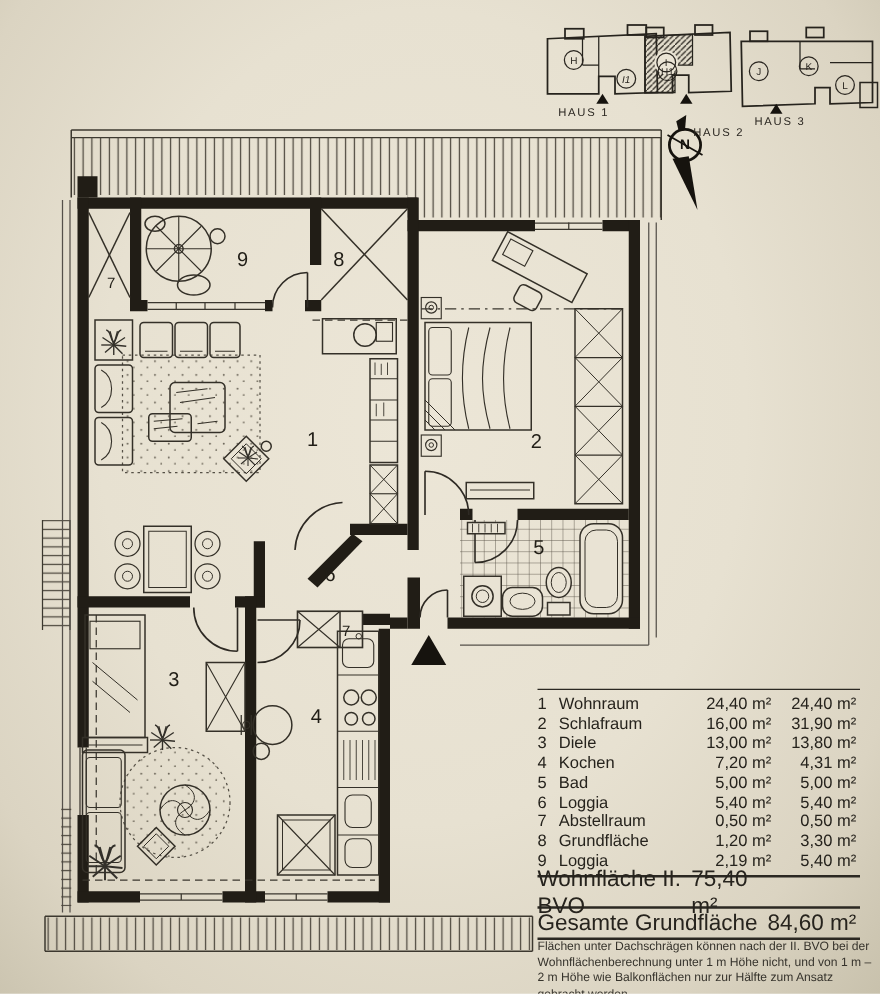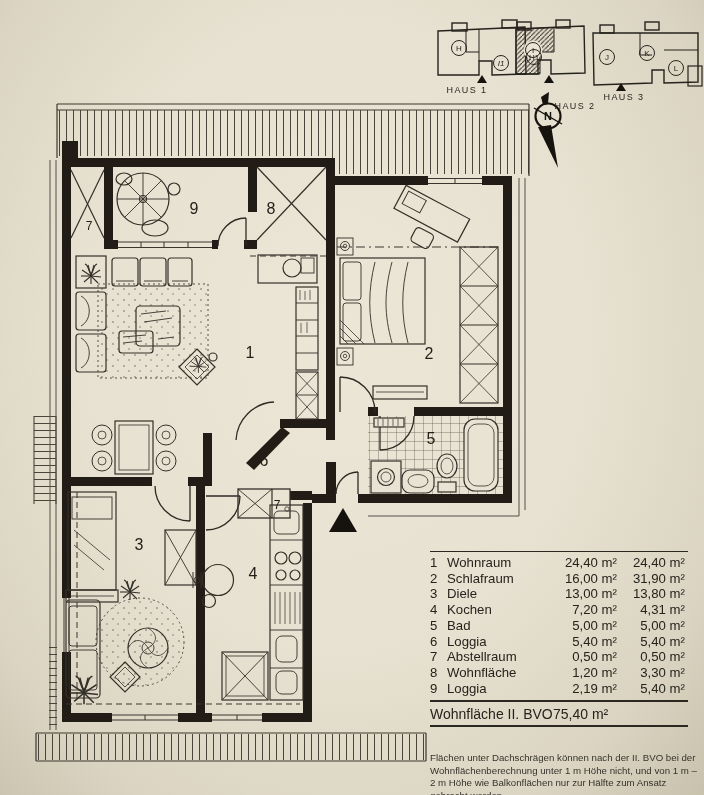--- a/index.html
+++ b/index.html
@@ -21,21 +21,21 @@
   }
   .uc.hl{background:#eae4d5;}
   .nlabel{font-size:11px; font-weight:bold; color:#16130e;}
   .area-table{position:absolute; left:430px; top:551px; width:258px; color:#26231d;}
   .rows{border-top:1.5px solid #2b2822; border-bottom:2px solid #2b2822; padding:3px 0 4px 0;}
   .arow{display:flex; font-size:13.2px; line-height:15.7px;}
   .arow .num{width:17px;}
   .arow .name{width:106px;}
   .arow .v1{width:64px; text-align:right;}
   .arow .v2{flex:1; text-align:right; padding-right:3px;}
-  .srow{display:flex; align-items:center; height:23px; font-size:14px; border-bottom:2px solid #2b2822;}
+  .srow{display:flex; align-items:center; height:23px; font-size:18px; border-bottom:2px solid #2b2822;}
   .srow .slabel1{width:123px;}
   .srow .sval1{width:64px; text-align:left;}
   .srow .sval2{margin-left:auto; padding-right:3px;}
   .footnote{
     position:absolute; left:430px; top:752px; width:272px;
     font-size:9.7px; line-height:12.6px; color:#36332c;
   }
 </style>
 </head>
 <body>
@@ -433,31 +433,35 @@
         <span class="v2">5,40 m²</span>
       </div>
       <div class="arow">
         <span class="num">7</span>
         <span class="name">Abstellraum</span>
         <span class="v1">0,50 m²</span>
         <span class="v2">0,50 m²</span>
       </div>
       <div class="arow">
         <span class="num">8</span>
-        <span class="name">Wohnfläche</span>
+        <span class="name">Grundfläche</span>
         <span class="v1">1,20 m²</span>
         <span class="v2">3,30 m²</span>
       </div>
       <div class="arow">
         <span class="num">9</span>
         <span class="name">Loggia</span>
         <span class="v1">2,19 m²</span>
         <span class="v2">5,40 m²</span>
       </div>
     </div>
     <div class="srow">
       <span class="slabel1">Wohnfläche II. BVO</span>
       <span class="sval1">75,40 m²</span>
     </div>
+    <div class="srow">
+      <span class="slabel2">Gesamte Grundfläche</span>
+      <span class="sval2">84,60 m²</span>
+    </div>
   </div>
 
   <div class="footnote">Flächen unter Dachschrägen können nach der II. BVO bei der Wohnflächenberechnung unter 1 m Höhe nicht, und von 1 m – 2 m Höhe wie Balkonflächen nur zur Hälfte zum Ansatz gebracht werden.</div>
 </div>
 
 </body></html>

